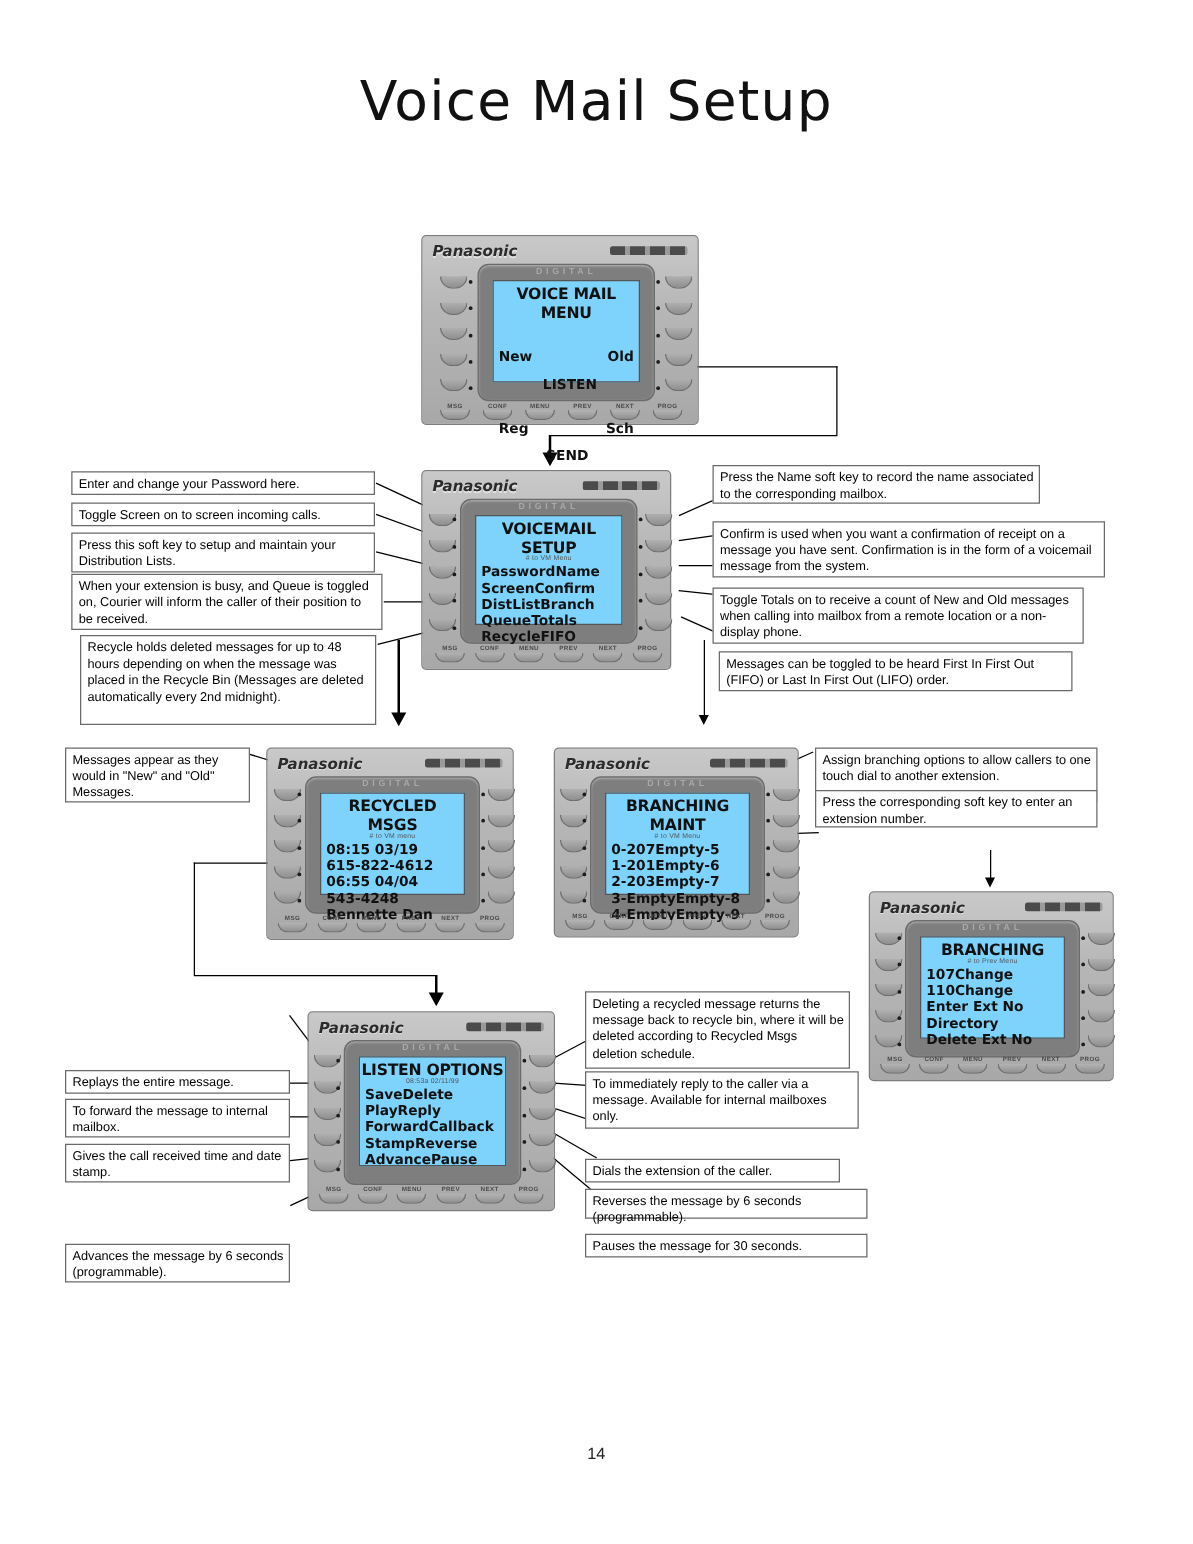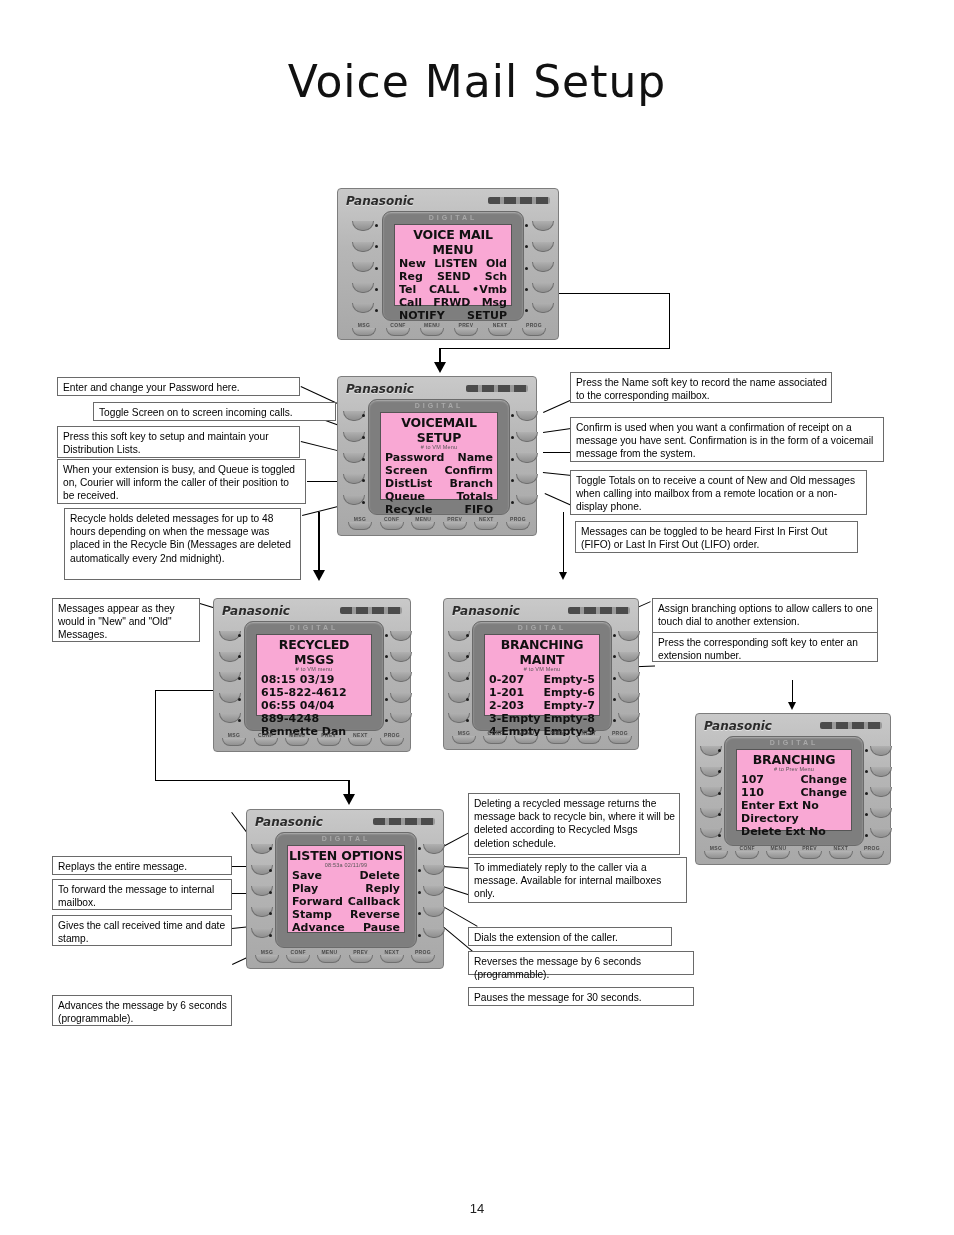--- a/index.html
+++ b/index.html
@@ -32,21 +32,21 @@
     font-size: 44px;
     font-weight: 400;
     letter-spacing: 1px;
     color: #111;
   }
 
   
   .page-number {
     position: absolute;
     left: 0;
-    top: 1201px;
+    top: 1155px;
     width: 954px;
     text-align: center;
     font-size: 13px;
     color: #222;
   }
 
   
   .callout {
     position: absolute;
     box-sizing: border-box;
@@ -133,21 +133,21 @@
     position: absolute;
     left: 0; right: 0; top: 2px;
     text-align: center;
     font-size: 7px;
     letter-spacing: 3px;
     color: #a9a9a9;
     font-weight: bold;
   }
   .phone .lcd {
     position: absolute;
-    background: #f9a8d4;
+    background: #7dd3fc;
     border: 1px solid #555;
   }
   .lcd-title {
     text-align: center;
     font-family: "DejaVu Sans", sans-serif;
     font-weight: bold;
     font-size: 12.5px;
     letter-spacing: -0.2px;
     color: #111;
     margin-top: 2px;
@@ -158,30 +158,29 @@
     color: #555;
     letter-spacing: .2px;
     margin-top: -1px;
     margin-bottom: 1px;
   }
   .lcd-rows {
     margin-top: 1px;
   }
   .lcd-row {
     display: flex;
-    justify-content: space-between;
     align-items: center;
     font-family: "DejaVu Sans", sans-serif;
     font-weight: bold;
     font-size: 11px;
     color: #111;
     padding: 0 4px;
   }
   .lcd-row .l { text-align: left; white-space: nowrap; }
-  .lcd-row .c { text-align: center; flex: 1; white-space: nowrap; }
+  .lcd-row .c { text-align: center; flex: 1; white-space: nowrap; margin-top: 44px; }
   .lcd-row .r { text-align: right; white-space: nowrap; }
   .lcd-row.single .l { flex: 1; }
 
   
   .softcol {
     position: absolute;
     display: flex;
     flex-direction: column;
     justify-content: space-between;
   }
@@ -417,21 +416,21 @@
           <div class="cap"></div>
         </div>
       <div class="botkey">
           <div class="lbl">PROG</div>
           <div class="cap"></div>
         </div>
     </div>
   </div>
 
   <div class="callout" style="left:57px; top:377px; width:243px; height:19px;">Enter and change your Password here.</div>
-  <div class="callout" style="left:57px; top:402px; width:243px; height:19px;margin-left:36px;">Toggle Screen on to screen incoming calls.</div>
+  <div class="callout" style="left:57px; top:402px; width:243px; height:19px;">Toggle Screen on to screen incoming calls.</div>
   <div class="callout" style="left:57px; top:426px; width:243px; height:32px;">Press this soft key to setup and maintain your Distribution Lists.</div>
   <div class="callout" style="left:57px; top:459px; width:249px; height:45px;">When your extension is busy, and Queue is toggled on, Courier will inform the caller of their position to be received.</div>
   <div class="callout" style="left:64px; top:508px; width:237px; height:72px;">Recycle holds deleted messages for up to 48 hours depending on when the message was placed in the Recycle Bin (Messages are deleted automatically every 2nd midnight).</div>
 
   <div class="diag" style="left:301px; top:386px; width:47px; transform: rotate(25deg);"></div>
   <div class="diag" style="left:301px; top:411px; width:46px; transform: rotate(20deg);"></div>
   <div class="diag" style="left:301px; top:441px; width:44px; transform: rotate(14deg);"></div>
   <div class="diag" style="left:307px; top:481px; width:38px; transform: rotate(0deg);"></div>
   <div class="diag" style="left:302px; top:515px; width:42px; transform: rotate(-14deg);"></div>
 
@@ -464,21 +463,21 @@
           <div class="lcd-row single">
               <span class="l">08:15 03/19</span>
             </div>
           <div class="lcd-row single">
               <span class="l">615-822-4612</span>
             </div>
           <div class="lcd-row single">
               <span class="l">06:55 04/04</span>
             </div>
           <div class="lcd-row single">
-              <span class="l">889-4248</span>
+              <span class="l">543-4248</span>
             </div>
           <div class="lcd-row single">
               <span class="l">Bennette Dan</span>
             </div>
         </div>
       </div>
     </div>
     <div class="softcol" style="left:5px; top:32px; width:20px; height:92px;">
       <div class="softkey"></div>
       <div class="softkey"></div>

